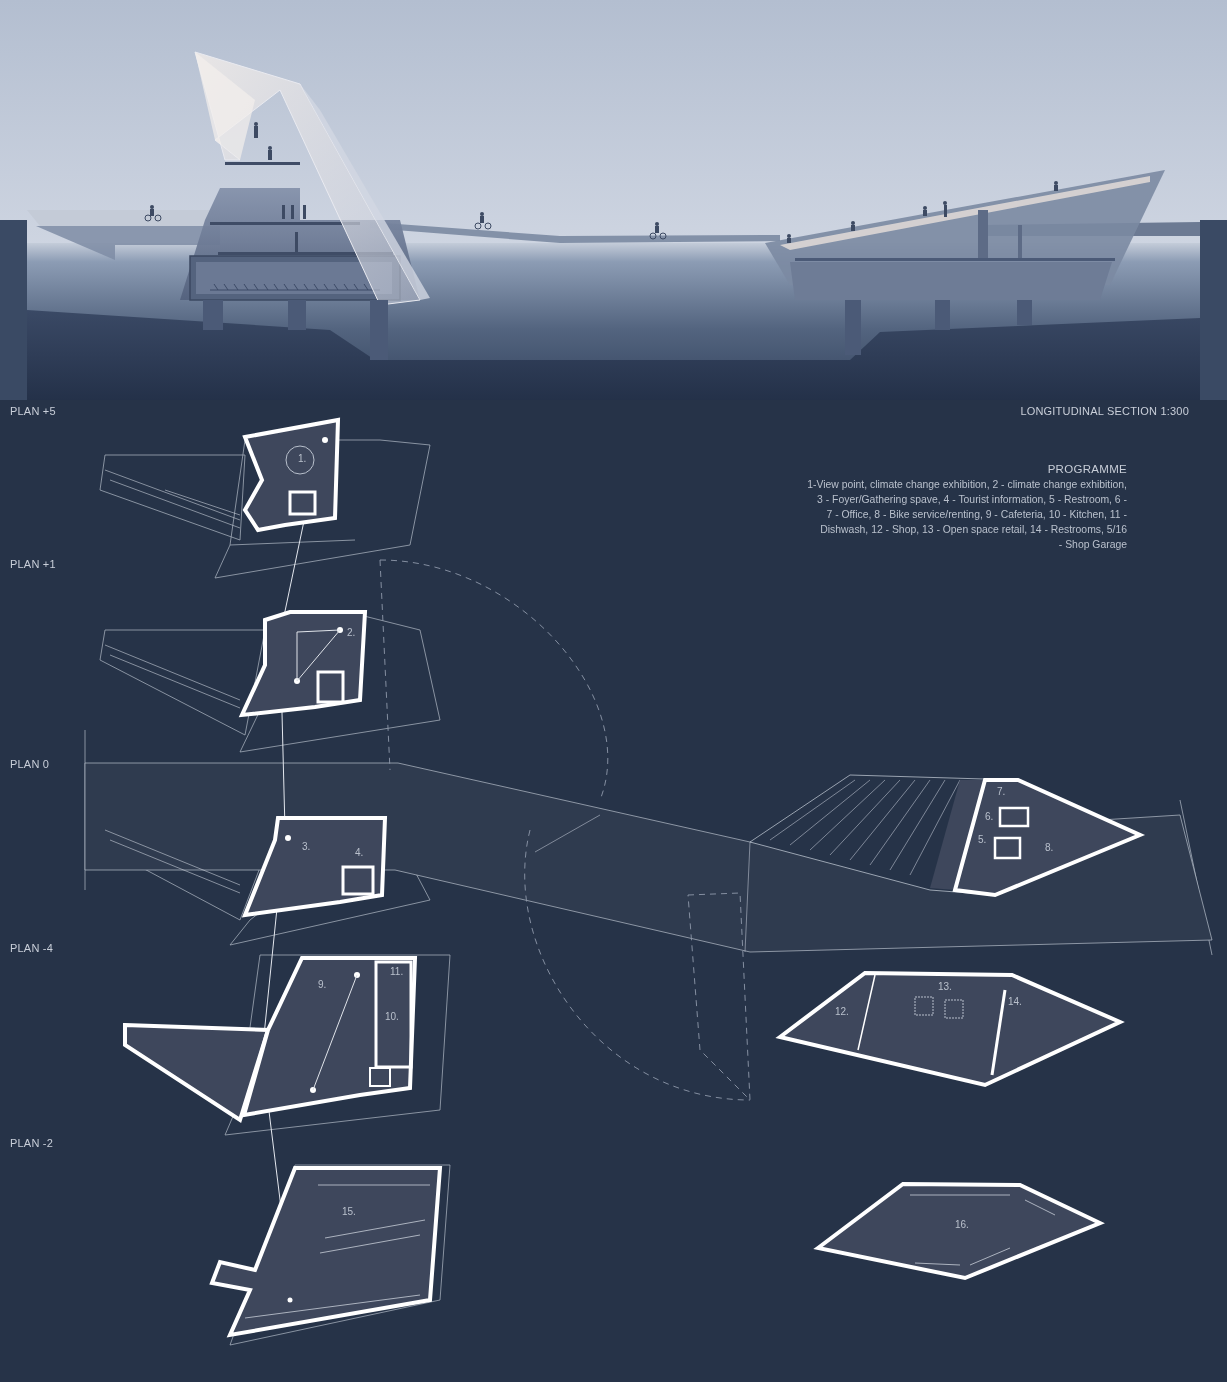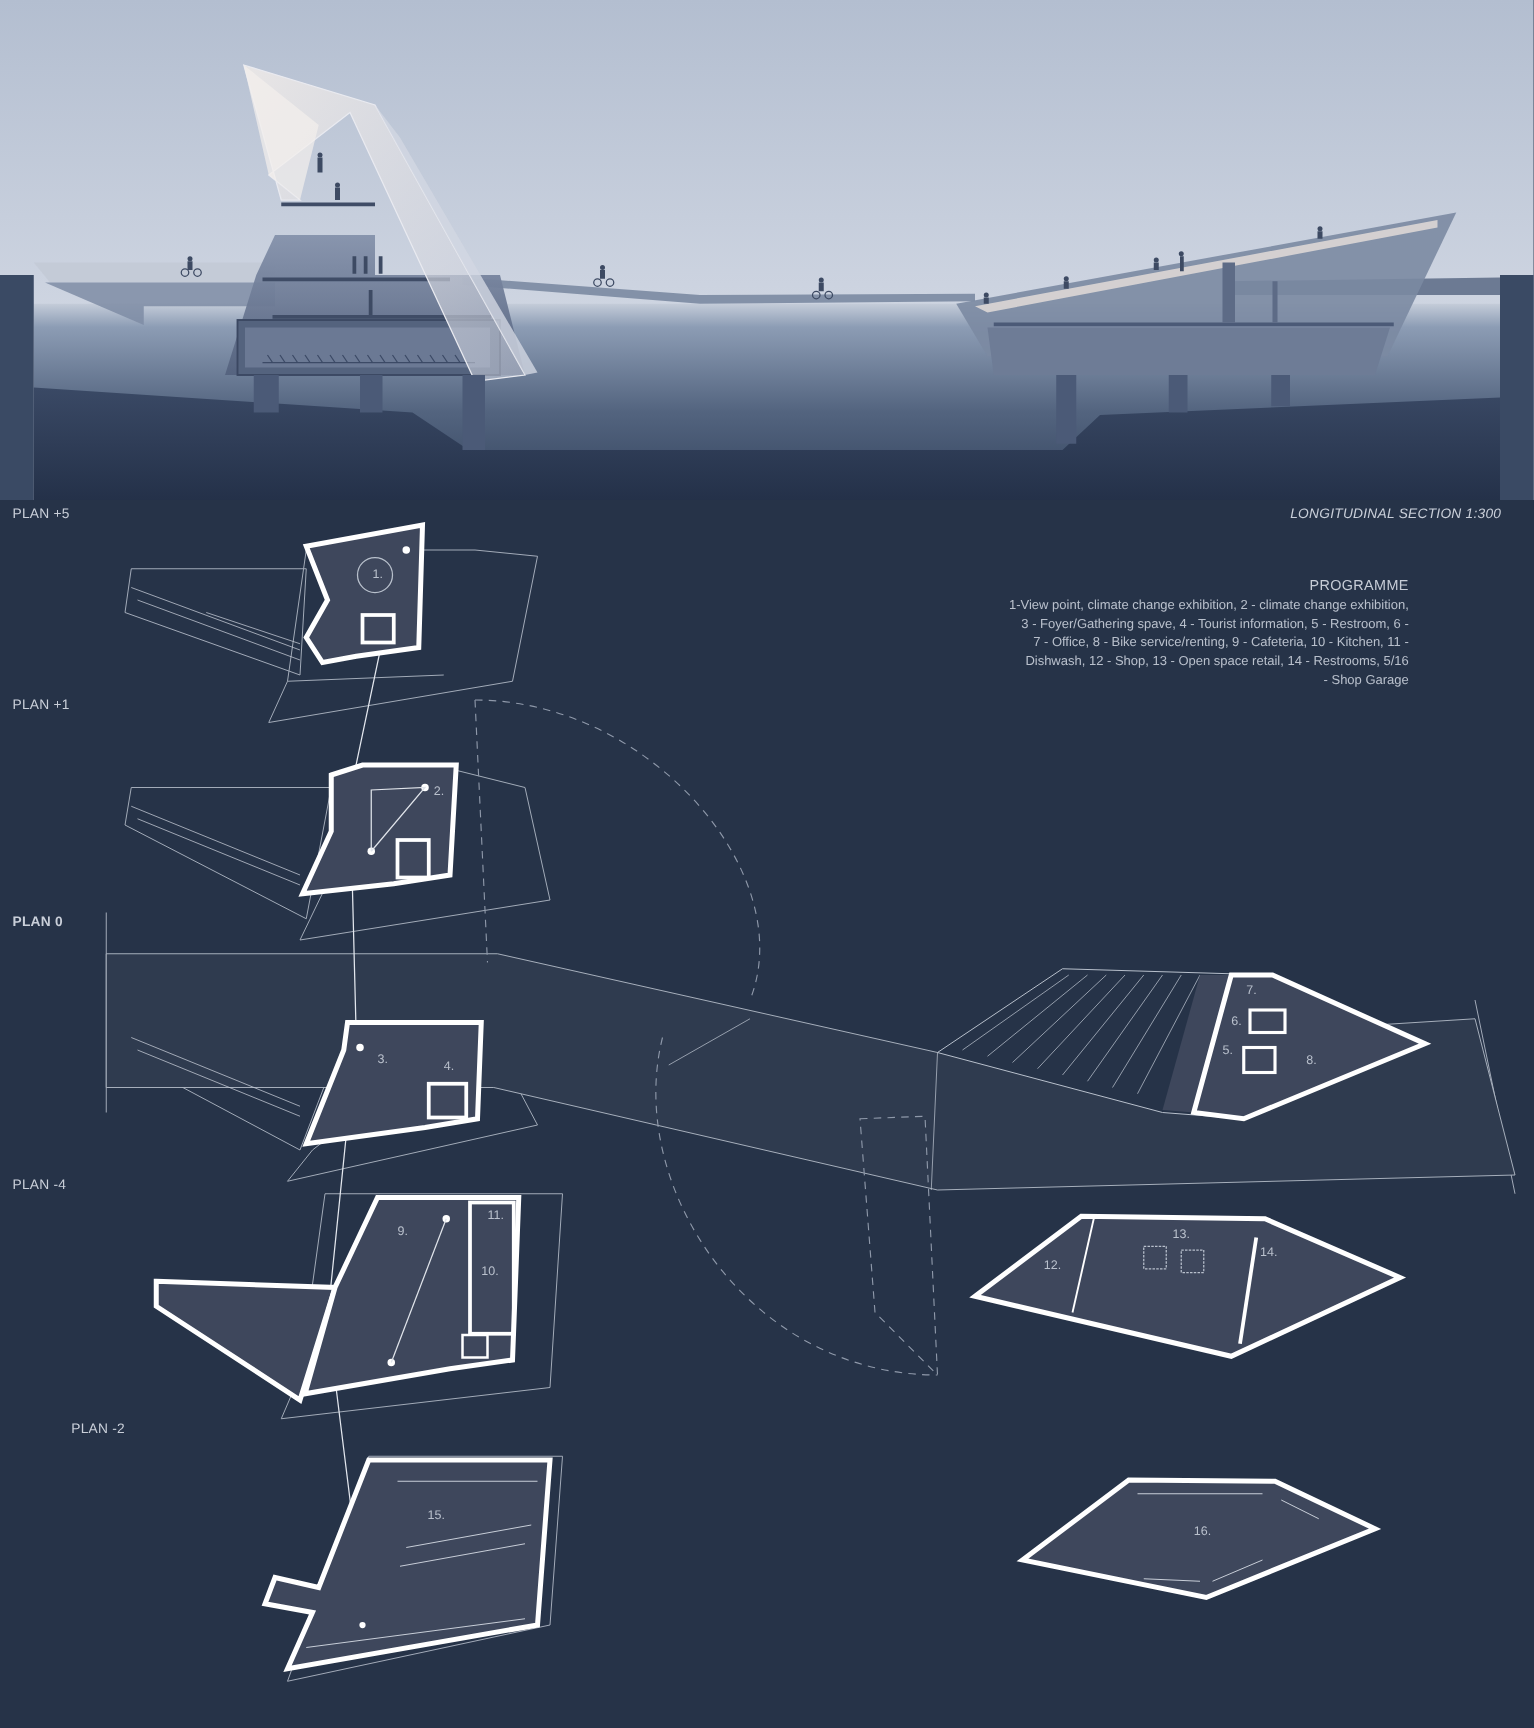--- a/index.html
+++ b/index.html
@@ -13,21 +13,21 @@
   .section-panel {
     position: absolute; left: 0; top: 0; width: 1227px; height: 400px; overflow: hidden;
   }
   .section-panel svg { position: absolute; left: 0; top: 0; }
   .plans-panel { position: absolute; left: 0; top: 400px; width: 1227px; height: 982px; }
   .plans-panel svg { position: absolute; left: 0; top: 0; }
   .label {
     position: absolute; color: #c9cfd9; font-size: 11px; letter-spacing: 0.2px;
     white-space: nowrap;
   }
-  .section-title { right: 26px; top: 405px; font-style: italic; }
+  .section-title { right: 38px; top: 405px; }
   .programme {
     position: absolute; left: 782px; top: 462px; width: 345px;
     color: #b9c0cc; font-size: 10.4px; line-height: 15px; text-align: right;
   }
   .programme .ptitle { font-size: 11.5px; color: #c7cdd7; letter-spacing: 0.3px; }
   .room-num { font-family: "Liberation Sans", sans-serif; fill: #b9c0cc; font-size: 10px; }
 </style>
 </head>
 <body>
 
@@ -274,23 +274,23 @@
           <line x1="970" y1="1265" x2="1010" y2="1248"></line>
             <line x1="1025" y1="1200" x2="1055" y2="1215"></line>
         </g>
         <text class="room-num" x="955" y="1228">16.</text>
       </g>
     </svg>
   </div>
 
   <div class="label" style="left:10px; top:405px;">PLAN +5</div>
   <div class="label" style="left:10px; top:558px;text-align:right;">PLAN +1</div>
-  <div class="label" style="left:10px; top:732px;font-weight:bold;">PLAN 0</div>
+  <div class="label" style="left:10px; top:758px;">PLAN 0</div>
   <div class="label" style="left:10px; top:942px;">PLAN -4</div>
-  <div class="label" style="left:10px; top:1137px;margin-left:47px;">PLAN -2</div>
+  <div class="label" style="left:10px; top:1137px;">PLAN -2</div>
 
   <div class="label section-title">LONGITUDINAL SECTION 1:300</div>
 
   <div class="programme">
     <div class="ptitle">PROGRAMME</div>
     <div>1-View point, climate change exhibition, 2 - climate change exhibition,</div>
     <div>3 - Foyer/Gathering spave, 4 - Tourist information, 5 - Restroom, 6 -</div>
     <div>7 - Office, 8 - Bike service/renting, 9 - Cafeteria, 10 - Kitchen, 11 -</div>
     <div>Dishwash, 12 - Shop, 13 - Open space retail, 14 - Restrooms, 5/16</div>
     <div>- Shop Garage</div>

